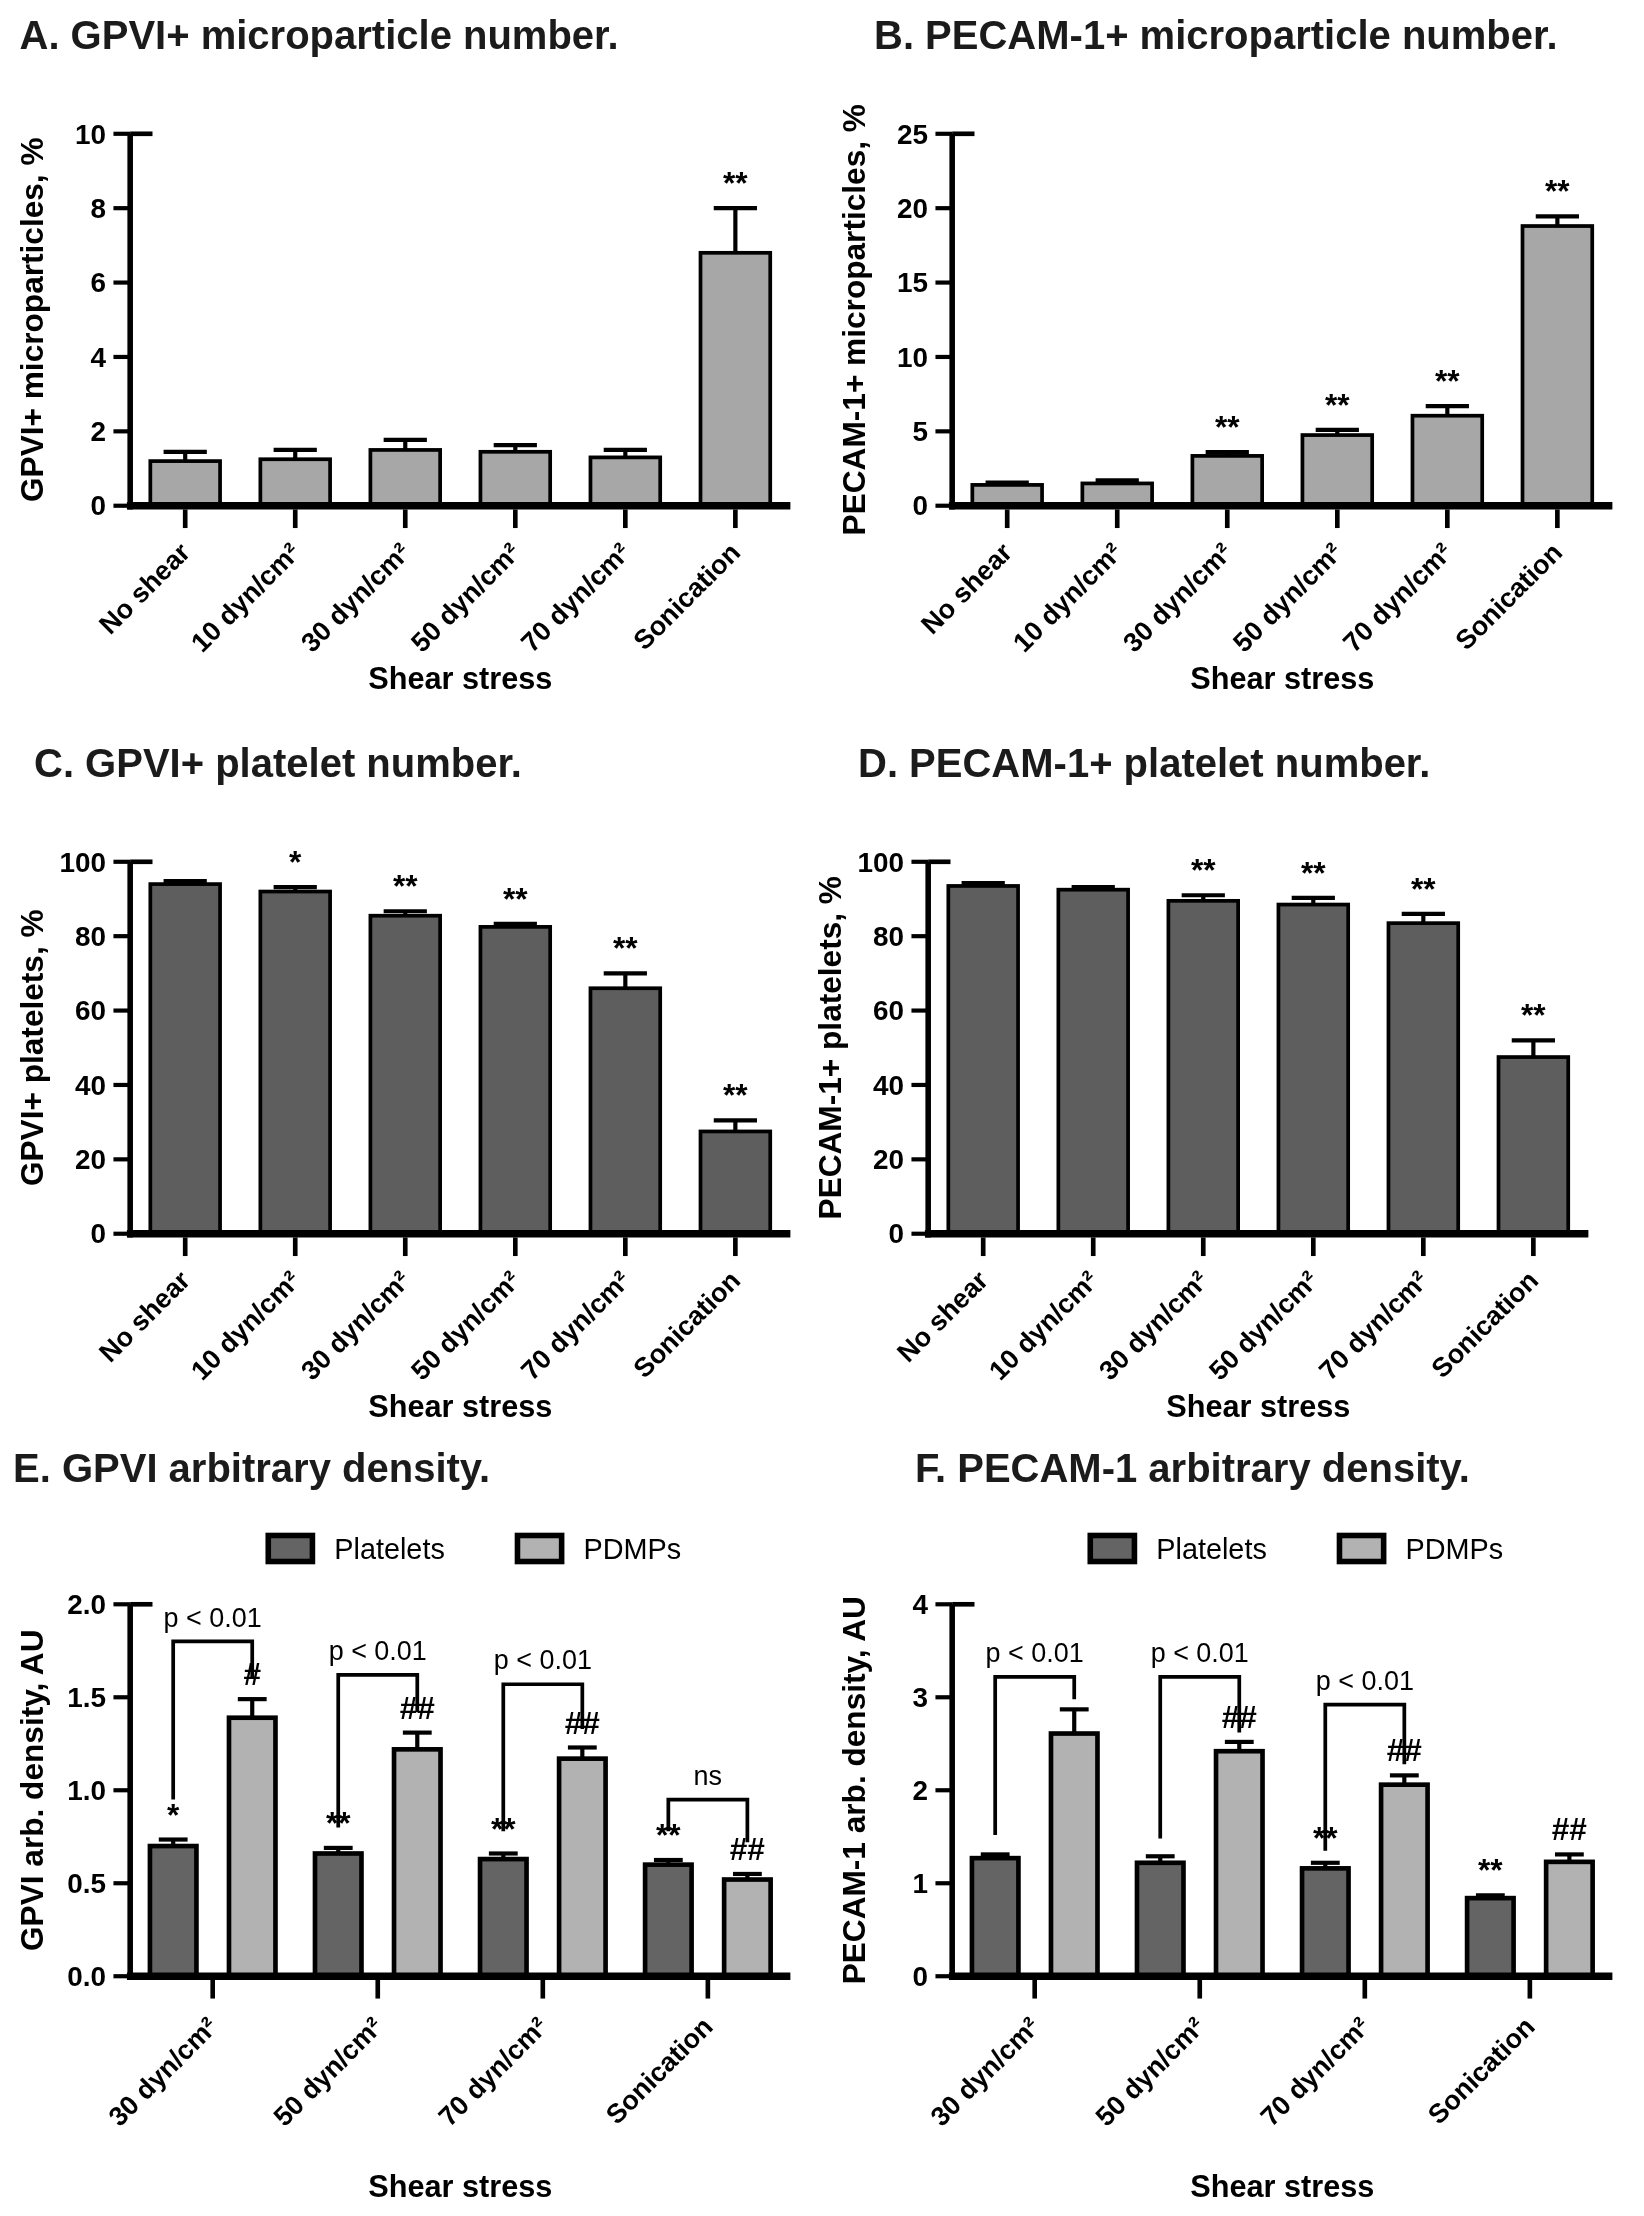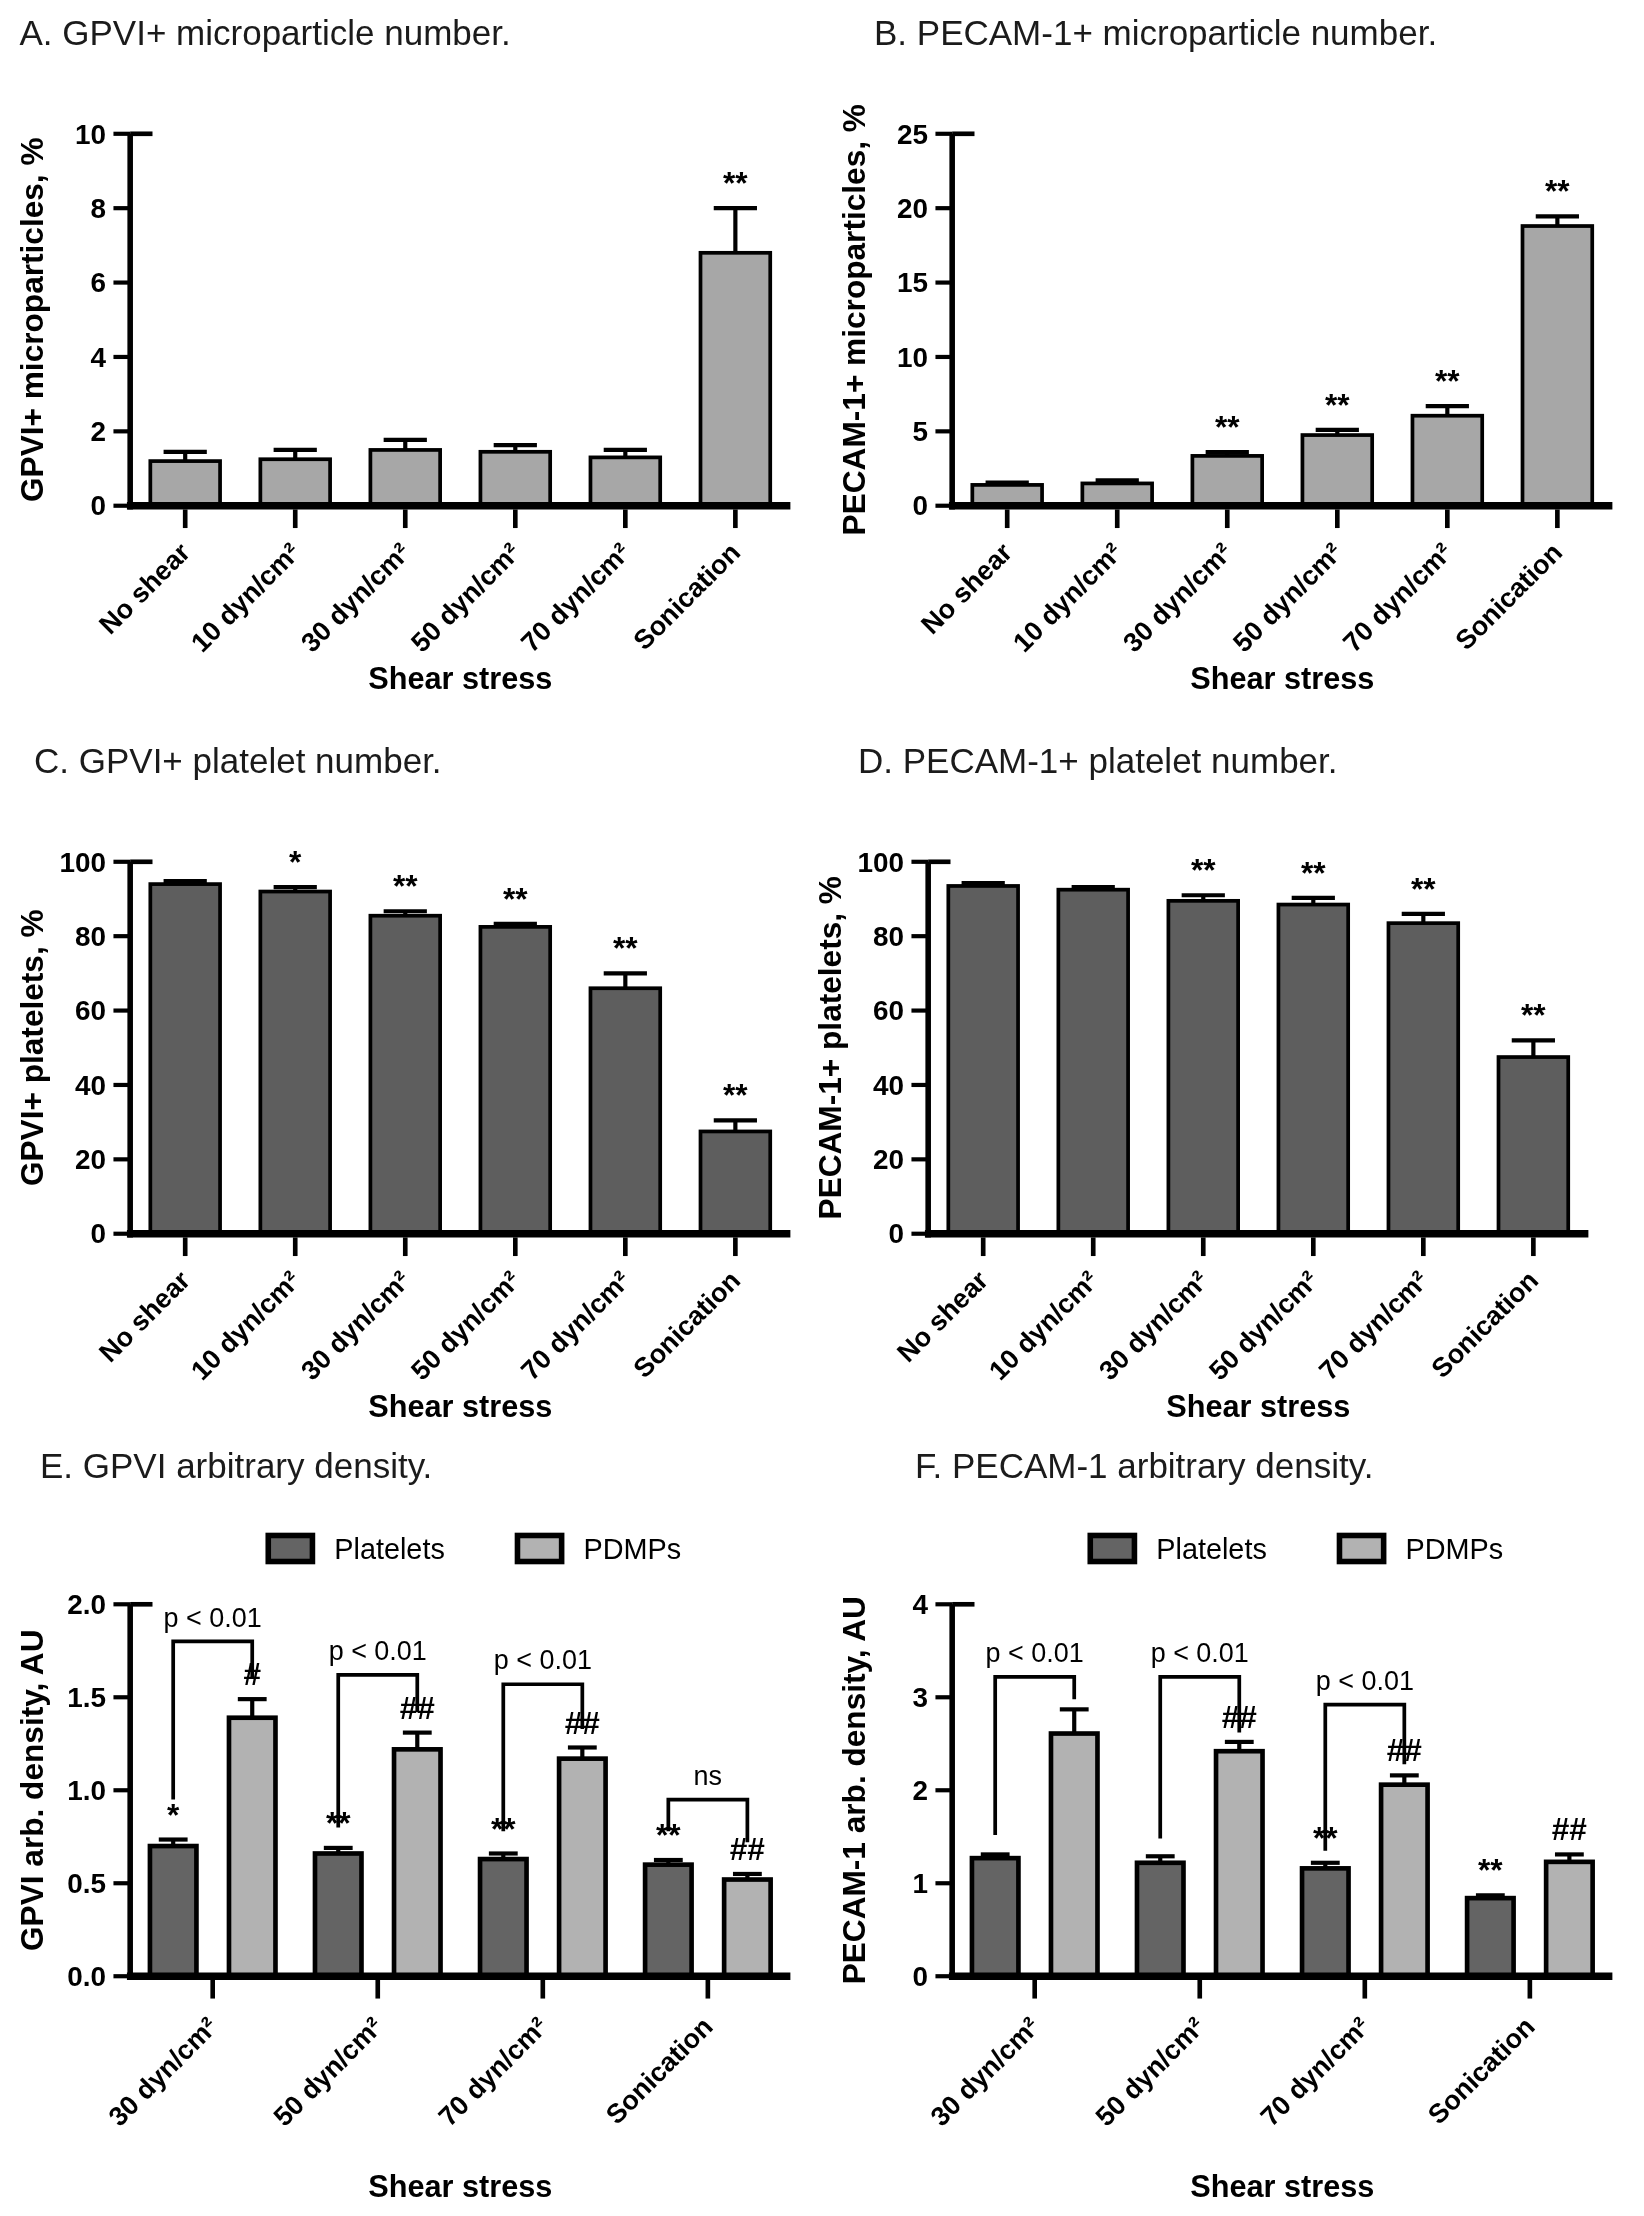--- a/index.html
+++ b/index.html
@@ -14,22 +14,22 @@
     font-family: "Liberation Sans", sans-serif;
   }
   .panel {
     position: absolute;
     width: 822px;
   }
   .panel-title {
     margin: 0;
     padding-top: 13px;
     height: 51px;
-    font-size: 35px;
-    font-weight: 400;
+    font-size: 40px;
+    font-weight: 700;
     color: #1b1b1b;
     white-space: nowrap;
   }
   svg.chart { display: block; }
   svg text {
     font-family: "Liberation Sans", sans-serif;
     fill: #000000;
   }
 </style>
 </head>
@@ -255,21 +255,21 @@
       <line x1="1345" y1="958" x2="1345" y2="998" stroke="#000" stroke-width="10"></line>
       <text x="1359" y="1054" font-size="58" font-weight="700" text-anchor="end" transform="rotate(-45 1359 1054)">70 dyn/cm²</text>
       <line x1="1581.6666666666665" y1="958" x2="1581.6666666666665" y2="998" stroke="#000" stroke-width="10"></line>
       <text x="1595.6666666666665" y="1054" font-size="58" font-weight="700" text-anchor="end" transform="rotate(-45 1595.6666666666665 1054)">Sonication</text>
       <text x="92" y="550" font-size="68" font-weight="700" text-anchor="middle" transform="rotate(-90 92 550)">PECAM-1+ platelets, %</text>
       <text x="990" y="1345" font-size="66" font-weight="700" text-anchor="middle">Shear stress</text>
     </svg>
 </section>
 
 <section class="panel" style="left:0px; top:1433px;">
-  <h2 class="panel-title" style="padding-left:40px">E. GPVI arbitrary density.</h2>
+  <h2 class="panel-title" style="padding-left:13px">E. GPVI arbitrary density.</h2>
   <svg class="chart" width="822" height="726" viewBox="0 0 1768 1560">
       <rect x="577" y="82" width="95" height="56" fill="#646464" stroke="#000" stroke-width="12"></rect>
       <text x="719" y="132" font-size="62" font-weight="400" text-anchor="start">Platelets</text>
       <rect x="1113" y="82" width="95" height="56" fill="#b2b2b2" stroke="#000" stroke-width="12"></rect>
       <text x="1255" y="132" font-size="62" font-weight="400" text-anchor="start">PDMPs</text>
       <rect x="322.5" y="750" width="100" height="280" fill="#646464" stroke="#000" stroke-width="10"></rect>
       <line x1="372.5" y1="750" x2="372.5" y2="736" stroke="#000" stroke-width="9"></line>
       <line x1="341.5" y1="736" x2="403.5" y2="736" stroke="#000" stroke-width="9"></line>
       <text x="372.5" y="706" font-size="68" font-weight="700" text-anchor="middle">*</text>
       <rect x="677.5" y="766" width="100" height="264" fill="#646464" stroke="#000" stroke-width="10"></rect>

